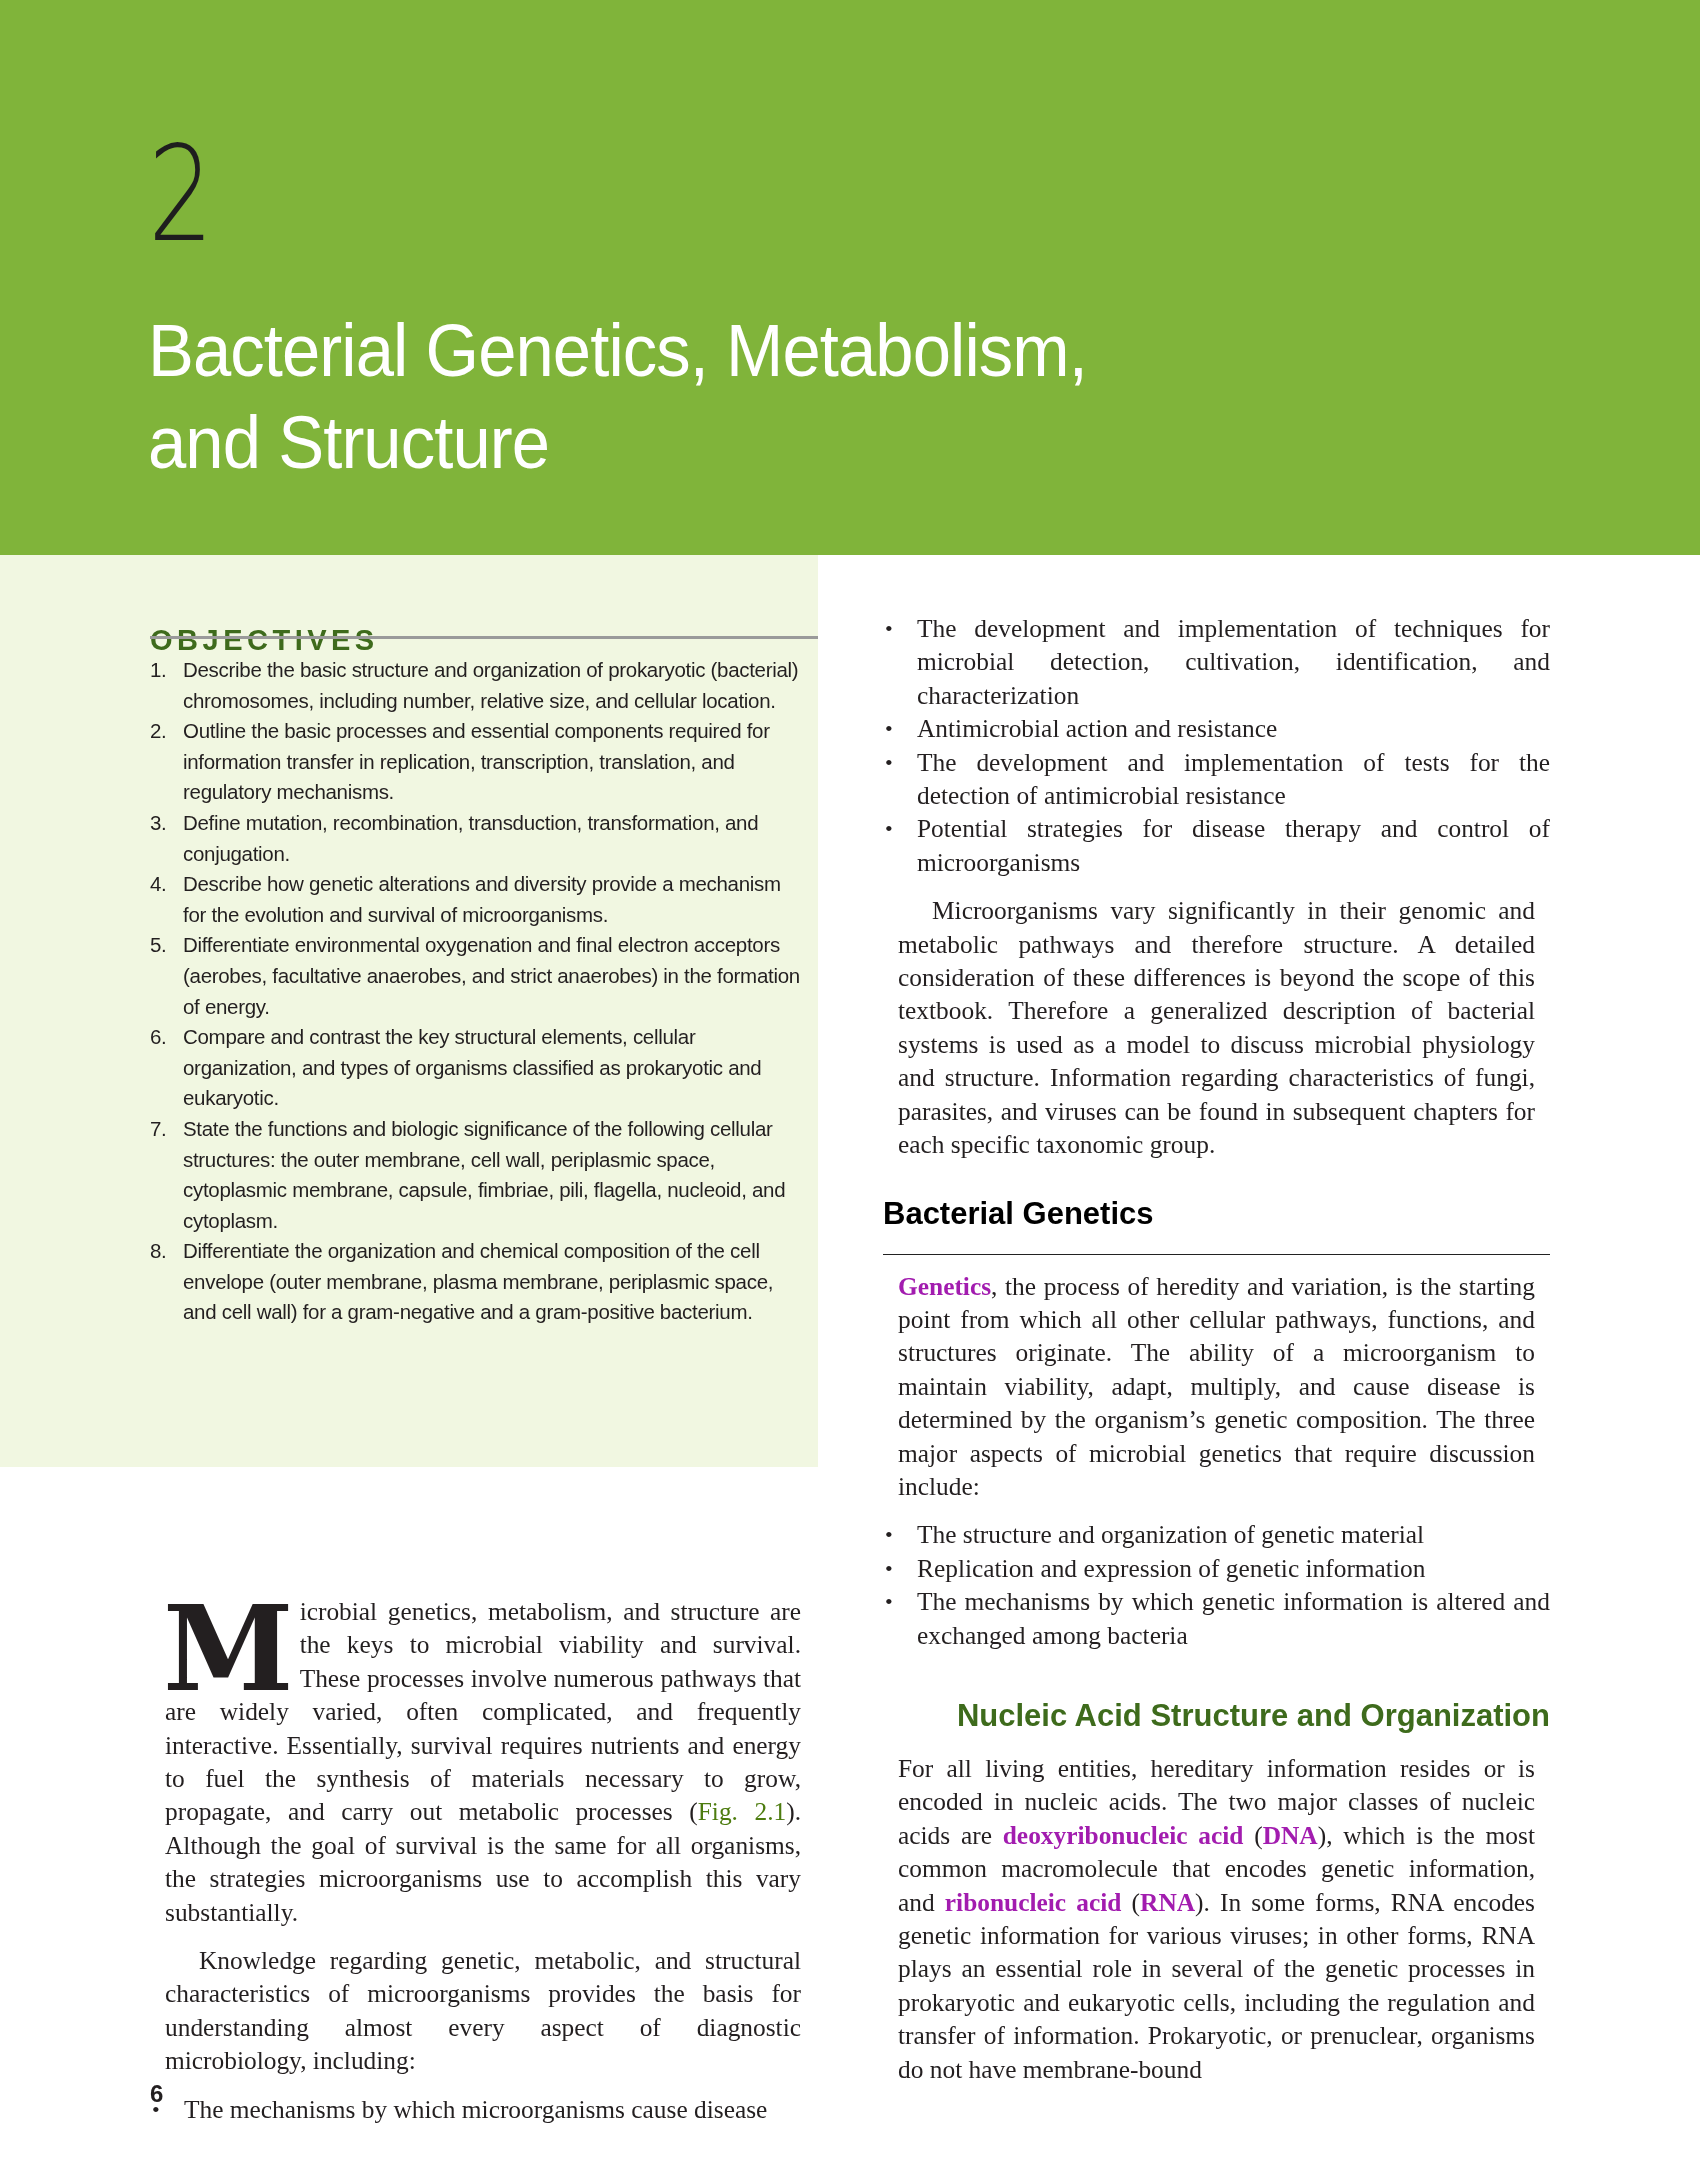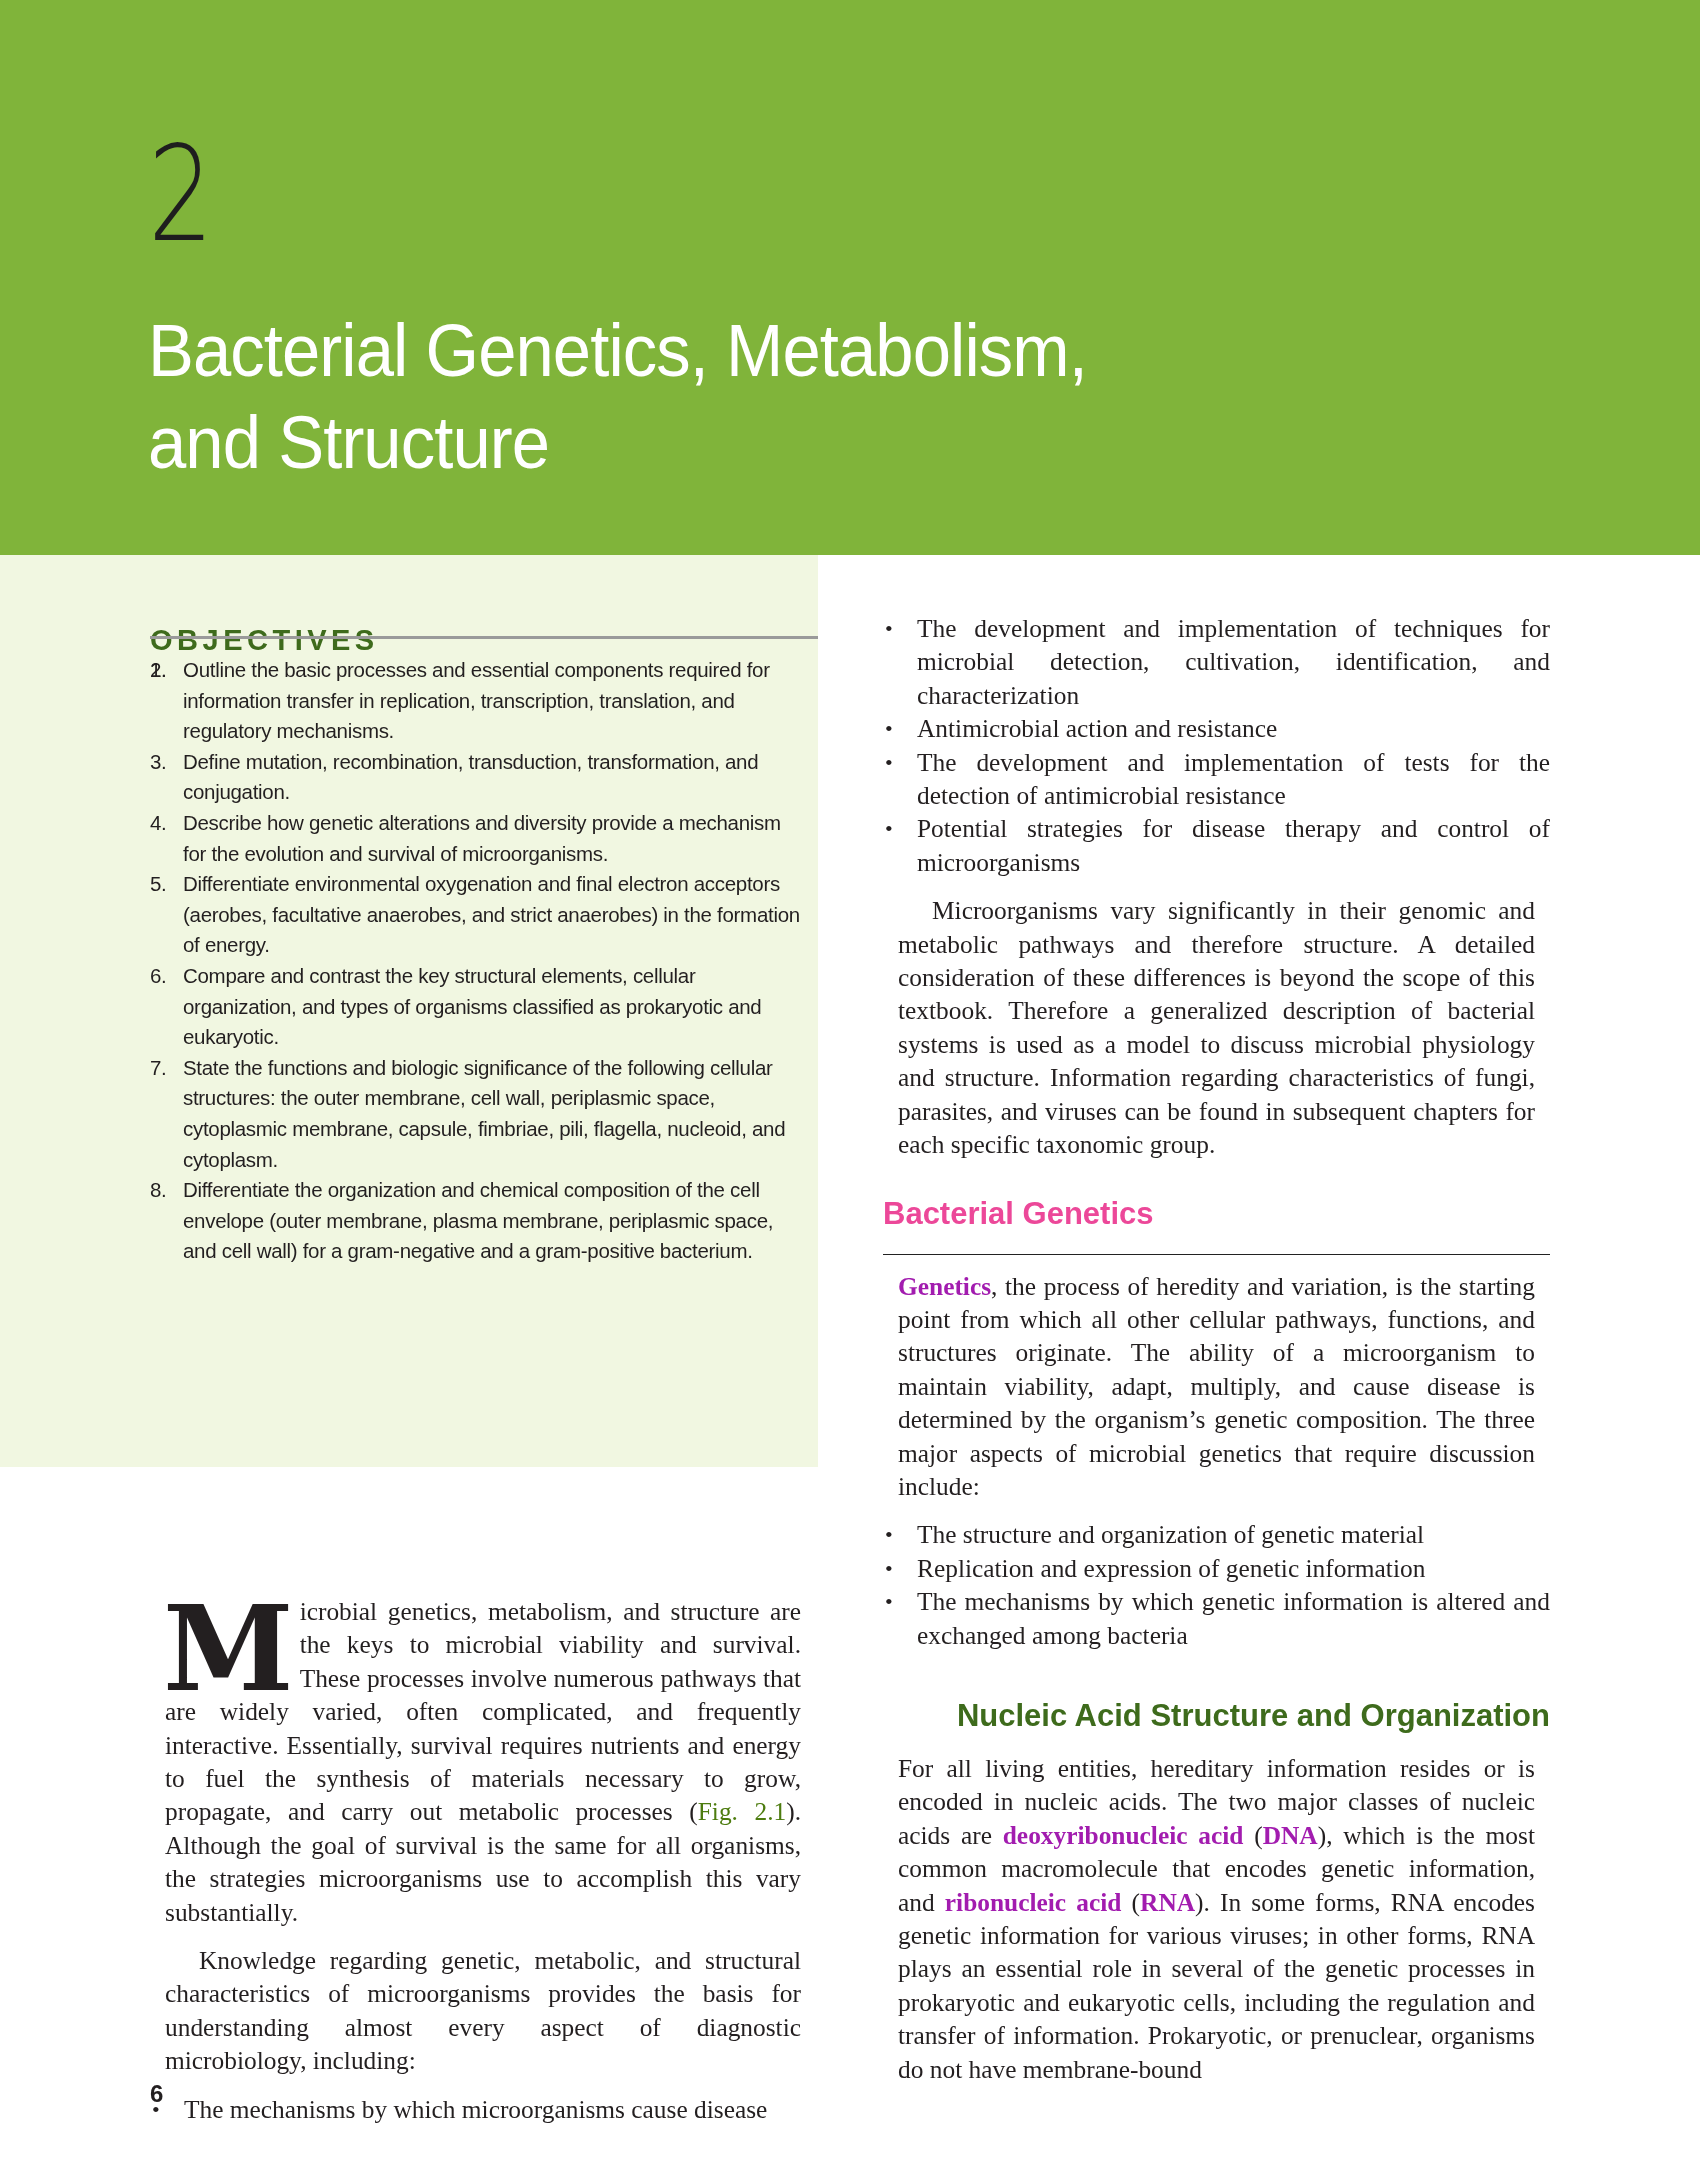--- a/index.html
+++ b/index.html
@@ -55,21 +55,21 @@
   .dropcap {
     float: left; font-family: "DejaVu Serif", serif; font-weight: bold;
     font-size: 118px; line-height: 92px; margin: 8px 6px 0 -2px; color: #231f20;
   }
   ul.bullets { list-style: none; margin: 0; padding: 0; }
   ul.bullets li { position: relative; padding-left: 34px; text-align: justify; }
   ul.bullets li .bullet { position: absolute; left: 2px; top: 0; font-size: 22px; }
   .link { color: #4d7c0f; font-family: Liberation Serif, serif; }
   .term { color: #a21caf; font-weight: bold; }
   .h-blue {
-    font-family: "Liberation Sans", sans-serif; font-size: 31px; color: #ec4899;
+    font-family: "Liberation Sans", sans-serif; font-size: 31px; color: #000000;
     margin: 34px 0 0 0; padding-bottom: 22px; border-bottom: 1.5px solid #222;
     line-height: 36px; text-align: left;
   }
   .h-green {
     font-family: "Liberation Sans", sans-serif; font-size: 31px; color: #3e6b1c;
     margin: 46px 0 18px 0; line-height: 36px; text-align: right;
   }
   .after-rule { margin-top: 16px; }
   .page-number {
     position: absolute; left: 150px; top: 2080px;
@@ -85,21 +85,21 @@
   <div class="chapter-title">
     <div>Bacterial Genetics, Metabolism,</div>
     <div>and Structure</div>
   </div>
 </div>
 
 <div class="objectives-box"></div>
 <div class="obj-heading">OBJECTIVES</div>
 <div class="obj-rule"></div>
 <ol class="obj-list">
-  <li><span class="num">1.</span></li>
+  <li><span class="num">1.</span><span>Describe the basic structure and organization of prokaryotic (bacterial) chromosomes, including number, relative size, and cellular location.</span></li>
   <li><span class="num">2.</span><span>Outline the basic processes and essential components required for information transfer in replication, transcription, translation, and regulatory mechanisms.</span></li>
   <li><span class="num">3.</span><span>Define mutation, recombination, transduction, transformation, and conjugation.</span></li>
   <li><span class="num">4.</span><span>Describe how genetic alterations and diversity provide a mechanism for the evolution and survival of microorganisms.</span></li>
   <li><span class="num">5.</span><span>Differentiate environmental oxygenation and final electron acceptors (aerobes, facultative anaerobes, and strict anaerobes) in the formation of energy.</span></li>
   <li><span class="num">6.</span><span>Compare and contrast the key structural elements, cellular organization, and types of organisms classified as prokaryotic and eukaryotic.</span></li>
   <li><span class="num">7.</span><span>State the functions and biologic significance of the following cellular structures: the outer membrane, cell wall, periplasmic space, cytoplasmic membrane, capsule, fimbriae, pili, flagella, nucleoid, and cytoplasm.</span></li>
   <li><span class="num">8.</span><span>Differentiate the organization and chemical composition of the cell envelope (outer membrane, plasma membrane, periplasmic space, and cell wall) for a gram-negative and a gram-positive bacterium.</span></li>
 </ol>
 
 <div class="col col-left">

